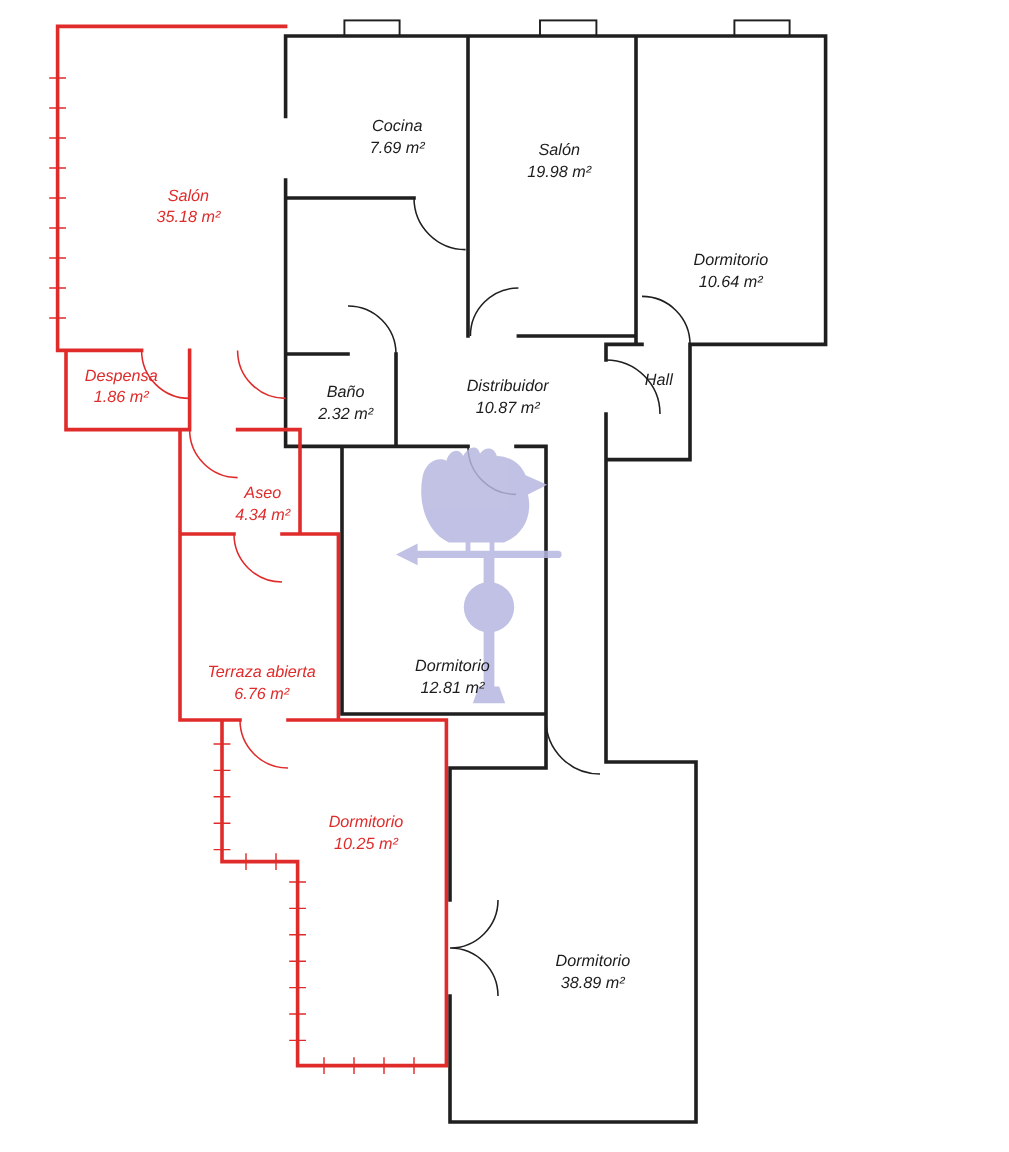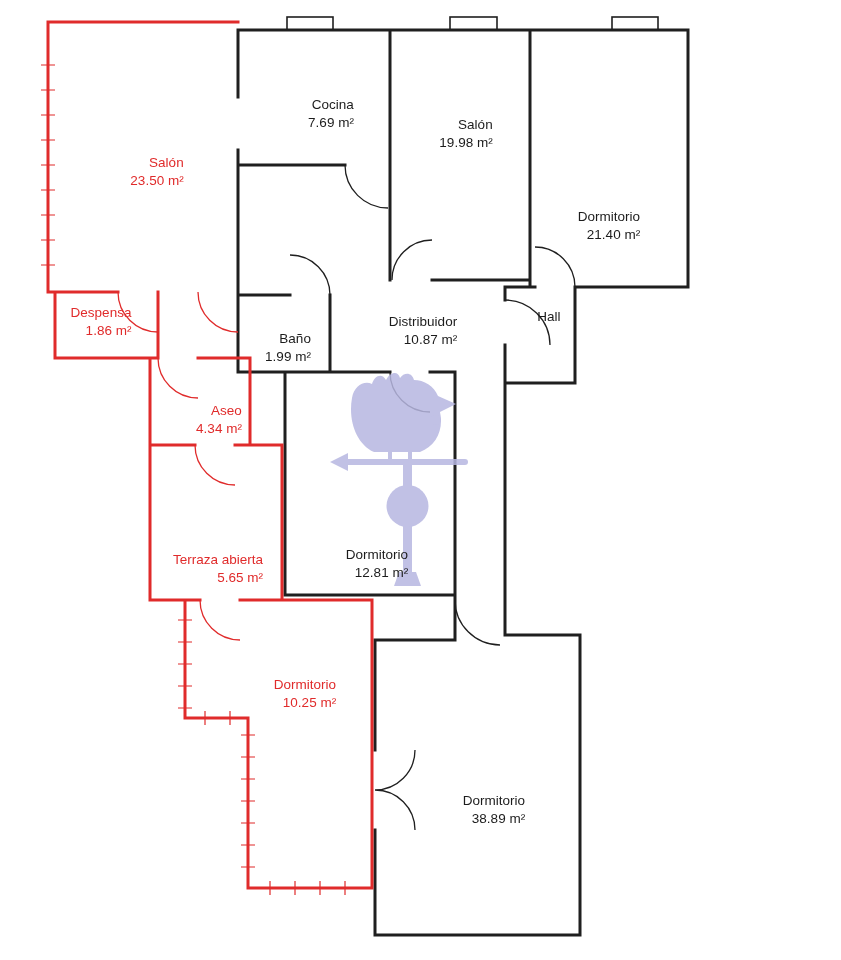--- a/index.html
+++ b/index.html
@@ -7,26 +7,27 @@
     position:relative;
     width:841px;height:960px;
     background:#ffffff;
     overflow:hidden;
     font-family:"Liberation Sans",sans-serif;
   }
   .plan-svg{position:absolute;left:0;top:0;width:841px;height:960px;}
   .room-label{
     position:absolute;
     transform:translate(-50%,-50%);
-    text-align:right;
+    text-align:center;
     font-size:13.5px;
     line-height:1.32;
     color:#1c1c1c;
     white-space:nowrap;
     pointer-events:none;
+    font-style:italic;
   }
   .room-label.red{color:#e02b2b;}
   .room-label span{display:block;}
 </style>
 </head>
 <body>
 
 <div class="page">
 
   <svg class="plan-svg" viewBox="0 0 841 960">
@@ -119,66 +120,66 @@
       <rect x="344" y="459" width="124" height="6" rx="3"></rect>
       <polygon points="330,462 348,453 348,471"></polygon>
       <rect x="403" y="462" width="9" height="118"></rect>
       <circle cx="407.5" cy="506" r="21"></circle>
       <path d="M394,586 H421 L416,572 H399 Z"></path>
     </g>
   </svg>
 
   <div class="room-label red" style="left:157px;top:172px">
     <span>Salón</span>
-    <span>23.50 m²</span>
+    <span>35.18 m²</span>
   </div>
 
   <div class="room-label" style="left:331px;top:114px">
     <span>Cocina</span>
     <span>7.69 m²</span>
   </div>
 
   <div class="room-label" style="left:466px;top:134px">
     <span>Salón</span>
     <span>19.98 m²</span>
   </div>
 
   <div class="room-label" style="left:609px;top:226px">
     <span>Dormitorio</span>
-    <span>21.40 m²</span>
+    <span>10.64 m²</span>
   </div>
 
   <div class="room-label red" style="left:101px;top:322px">
     <span>Despensa</span>
     <span>1.86 m²</span>
   </div>
 
-  <div class="room-label" style="left:288px;top:348px">
+  <div class="room-label" style="left:288px;top:336px">
     <span>Baño</span>
-    <span>1.99 m²</span>
+    <span>2.32 m²</span>
   </div>
 
   <div class="room-label" style="left:423px;top:331px">
     <span>Distribuidor</span>
     <span>10.87 m²</span>
   </div>
 
   <div class="room-label" style="left:549px;top:317px">
     <span>Hall</span>
     <span></span>
   </div>
 
   <div class="room-label red" style="left:219px;top:420px">
     <span>Aseo</span>
     <span>4.34 m²</span>
   </div>
 
   <div class="room-label red" style="left:218px;top:569px">
     <span>Terraza abierta</span>
-    <span>5.65 m²</span>
+    <span>6.76 m²</span>
   </div>
 
   <div class="room-label" style="left:377px;top:564px">
     <span>Dormitorio</span>
     <span>12.81 m²</span>
   </div>
 
   <div class="room-label red" style="left:305px;top:694px">
     <span>Dormitorio</span>
     <span>10.25 m²</span>

